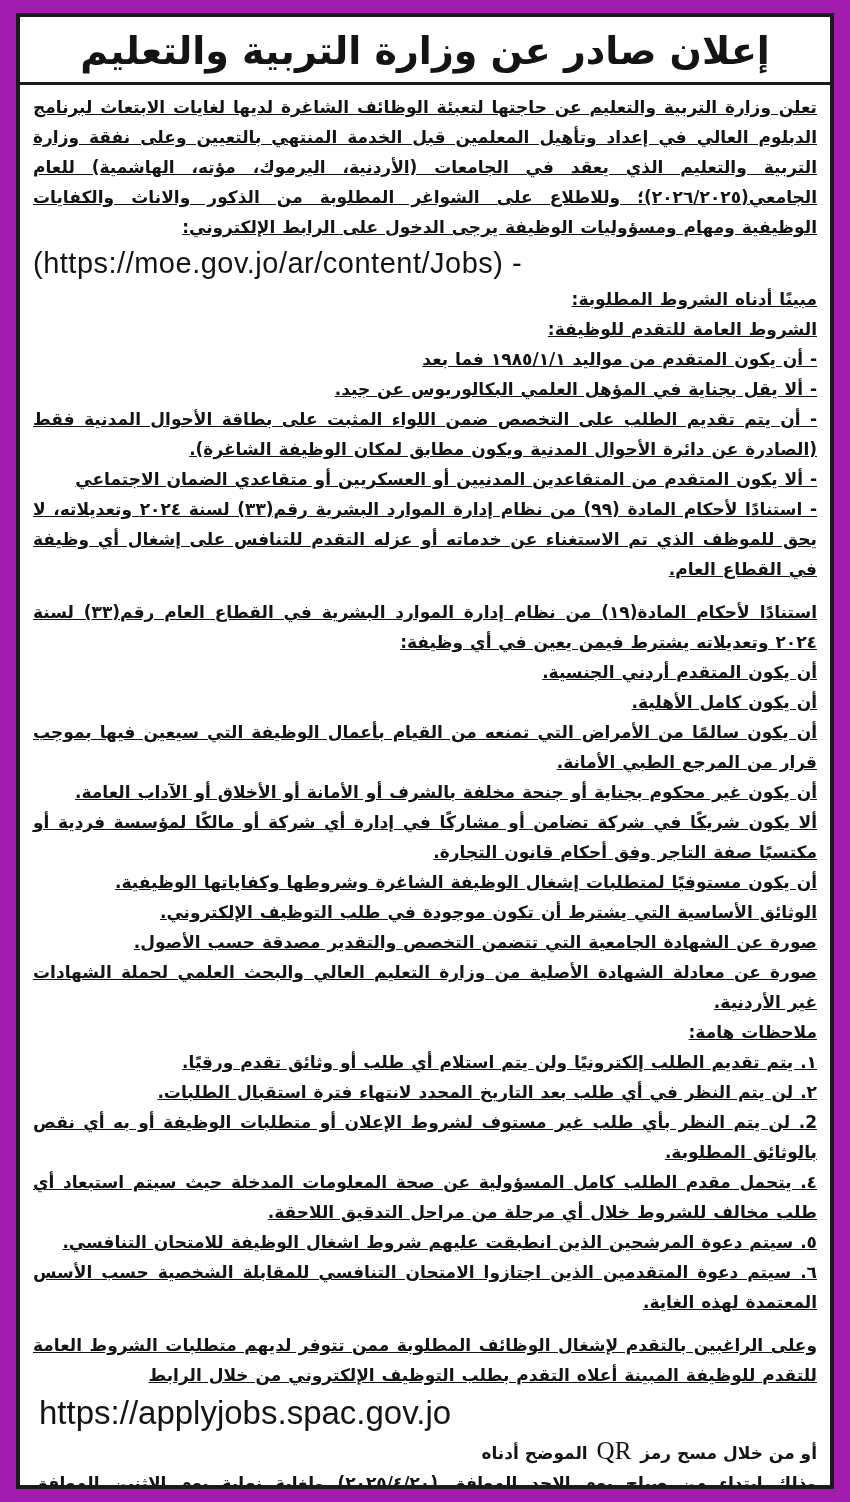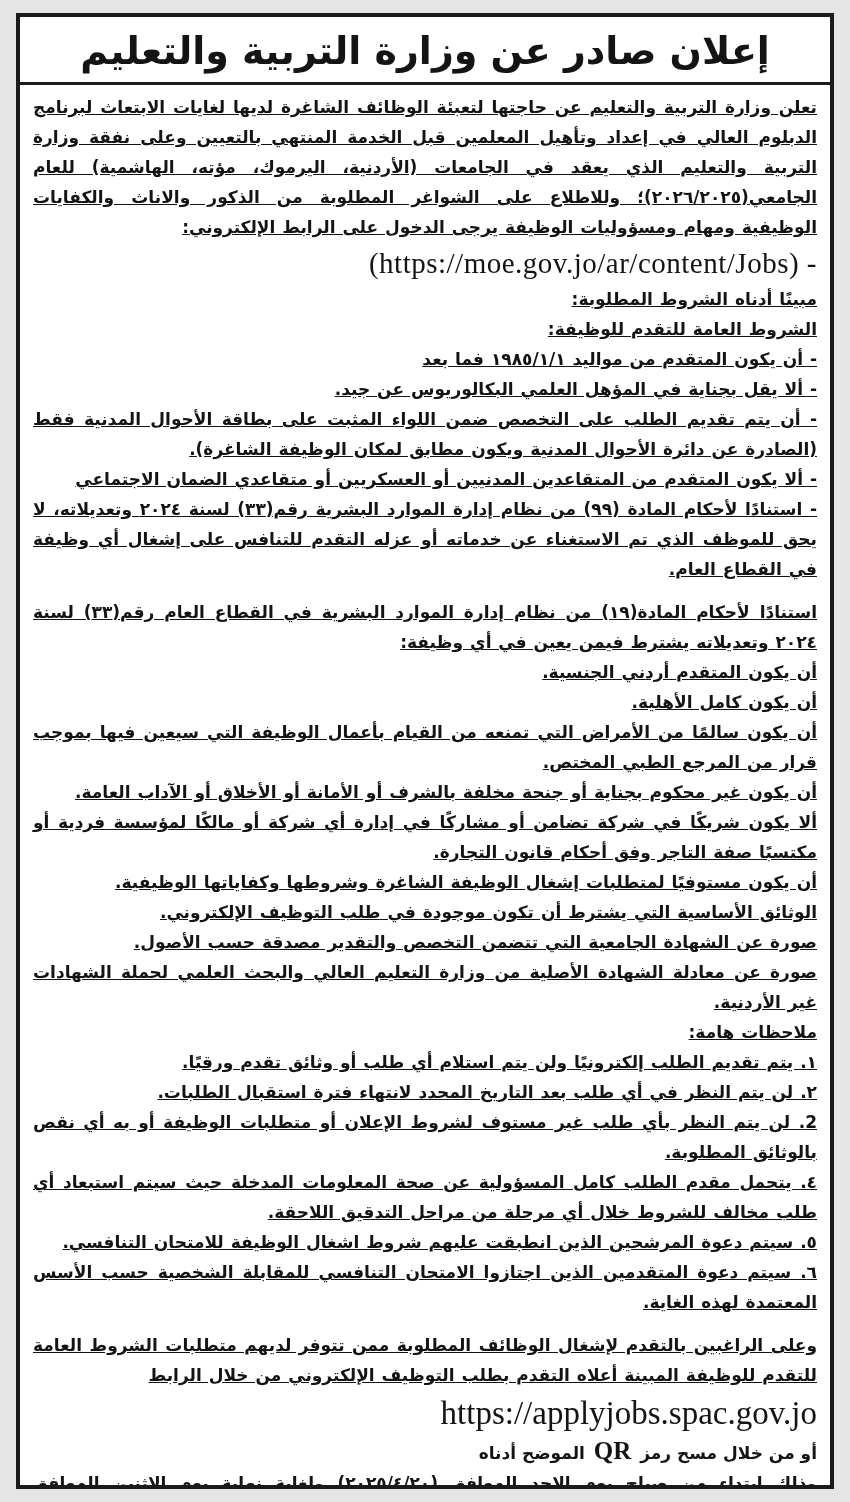--- a/index.html
+++ b/index.html
@@ -6,21 +6,21 @@
   html, body { background: #ffffff; }
   body {
     width: 850px; height: 1502px;
     position: relative;
     font-family: "DejaVu Sans", sans-serif;
     color: #141414;
     overflow: hidden;
   }
   .page {
     position: absolute; inset: 0;
-    background: #e5e5e5;
+    background: #a21caf;
   }
   .frame {
     position: absolute;
     top: 13px; bottom: 13px; left: 16px; right: 16px;
     border: 4px solid #1b1b1b;
     background: #ffffff;
     overflow: hidden;
   }
   .title {
     direction: rtl;
@@ -38,33 +38,33 @@
     font-weight: bold;
     line-height: 30px;
   }
   .p {
     text-align: justify;
     text-align-last: right;
     word-spacing: 1px;
     text-decoration: underline;
   }
   .latin-url {
-    font-family: Liberation Serif, serif;
+    font-family: Liberation Sans, sans-serif;
     font-weight: normal;
-    text-align: right;
+    text-align: left;
     direction: rtl;
   }
   .jobs-url { font-size: 29px; line-height: 42px; letter-spacing: 0.5px; }
   .apply-url { font-size: 33px; line-height: 46px; padding-left: 6px; }
   .gap { height: 13px; }
   .qr-line { text-align: right; }
   .qr-line .qr-code-text {
     font-family: "Liberation Serif", serif;
     font-size: 25px;
-    font-weight: bold;
+    font-weight: normal;
     padding: 0 3px;
   }
 </style>
 </head>
 <body>
 
 <div class="page">
   <div class="frame">
 
     <h1 class="title">إعلان صادر عن وزارة التربية والتعليم</h1>
@@ -83,21 +83,21 @@
       <p class="p">- أن يتم تقديم الطلب على التخصص ضمن اللواء المثبت على بطاقة الأحوال المدنية فقط (الصادرة عن دائرة الأحوال المدنية ويكون مطابق لمكان الوظيفة الشاغرة).</p>
       <p class="p">- ألا يكون المتقدم من المتقاعدين المدنيين أو العسكريين أو متقاعدي الضمان الاجتماعي</p>
       <p class="p">- استنادًا لأحكام المادة (٩٩) من نظام إدارة الموارد البشرية رقم(٣٣) لسنة ٢٠٢٤ وتعديلاته، لا يحق للموظف الذي تم الاستغناء عن خدماته أو عزله التقدم للتنافس على إشغال أي وظيفة في القطاع العام.</p>
 
       <div class="gap"></div>
 
       <p class="p">استنادًا لأحكام المادة(١٩) من نظام إدارة الموارد البشرية في القطاع العام رقم(٣٣) لسنة ٢٠٢٤ وتعديلاته يشترط فيمن يعين في أي وظيفة:</p>
 
       <p class="p">أن يكون المتقدم أردني الجنسية.</p>
       <p class="p">أن يكون كامل الأهلية.</p>
-      <p class="p">أن يكون سالمًا من الأمراض التي تمنعه من القيام بأعمال الوظيفة التي سيعين فيها بموجب قرار من المرجع الطبي المختص.</p>
+      <p class="p">أن يكون سالمًا من الأمراض التي تمنعه من القيام بأعمال الوظيفة التي سيعين فيها بموجب قرار من المرجع الطبي الأمانة.</p>
       <p class="p">أن يكون غير محكوم بجناية أو جنحة مخلفة بالشرف أو الأمانة أو الأخلاق أو الآداب العامة.</p>
       <p class="p">ألا يكون شريكًا في شركة تضامن أو مشاركًا في إدارة أي شركة أو مالكًا لمؤسسة فردية أو مكتسبًا صفة التاجر وفق أحكام قانون التجارة.</p>
       <p class="p">أن يكون مستوفيًا لمتطلبات إشغال الوظيفة الشاغرة وشروطها وكفاياتها الوظيفية.</p>
 
       <p class="p">الوثائق الأساسية التي يشترط أن تكون موجودة في طلب التوظيف الإلكتروني.</p>
       <p class="p">صورة عن الشهادة الجامعية التي تتضمن التخصص والتقدير مصدقة حسب الأصول.</p>
       <p class="p">صورة عن معادلة الشهادة الأصلية من وزارة التعليم العالي والبحث العلمي لحملة الشهادات غير الأردنية.</p>
 
       <p class="p">ملاحظات هامة:</p>
 

